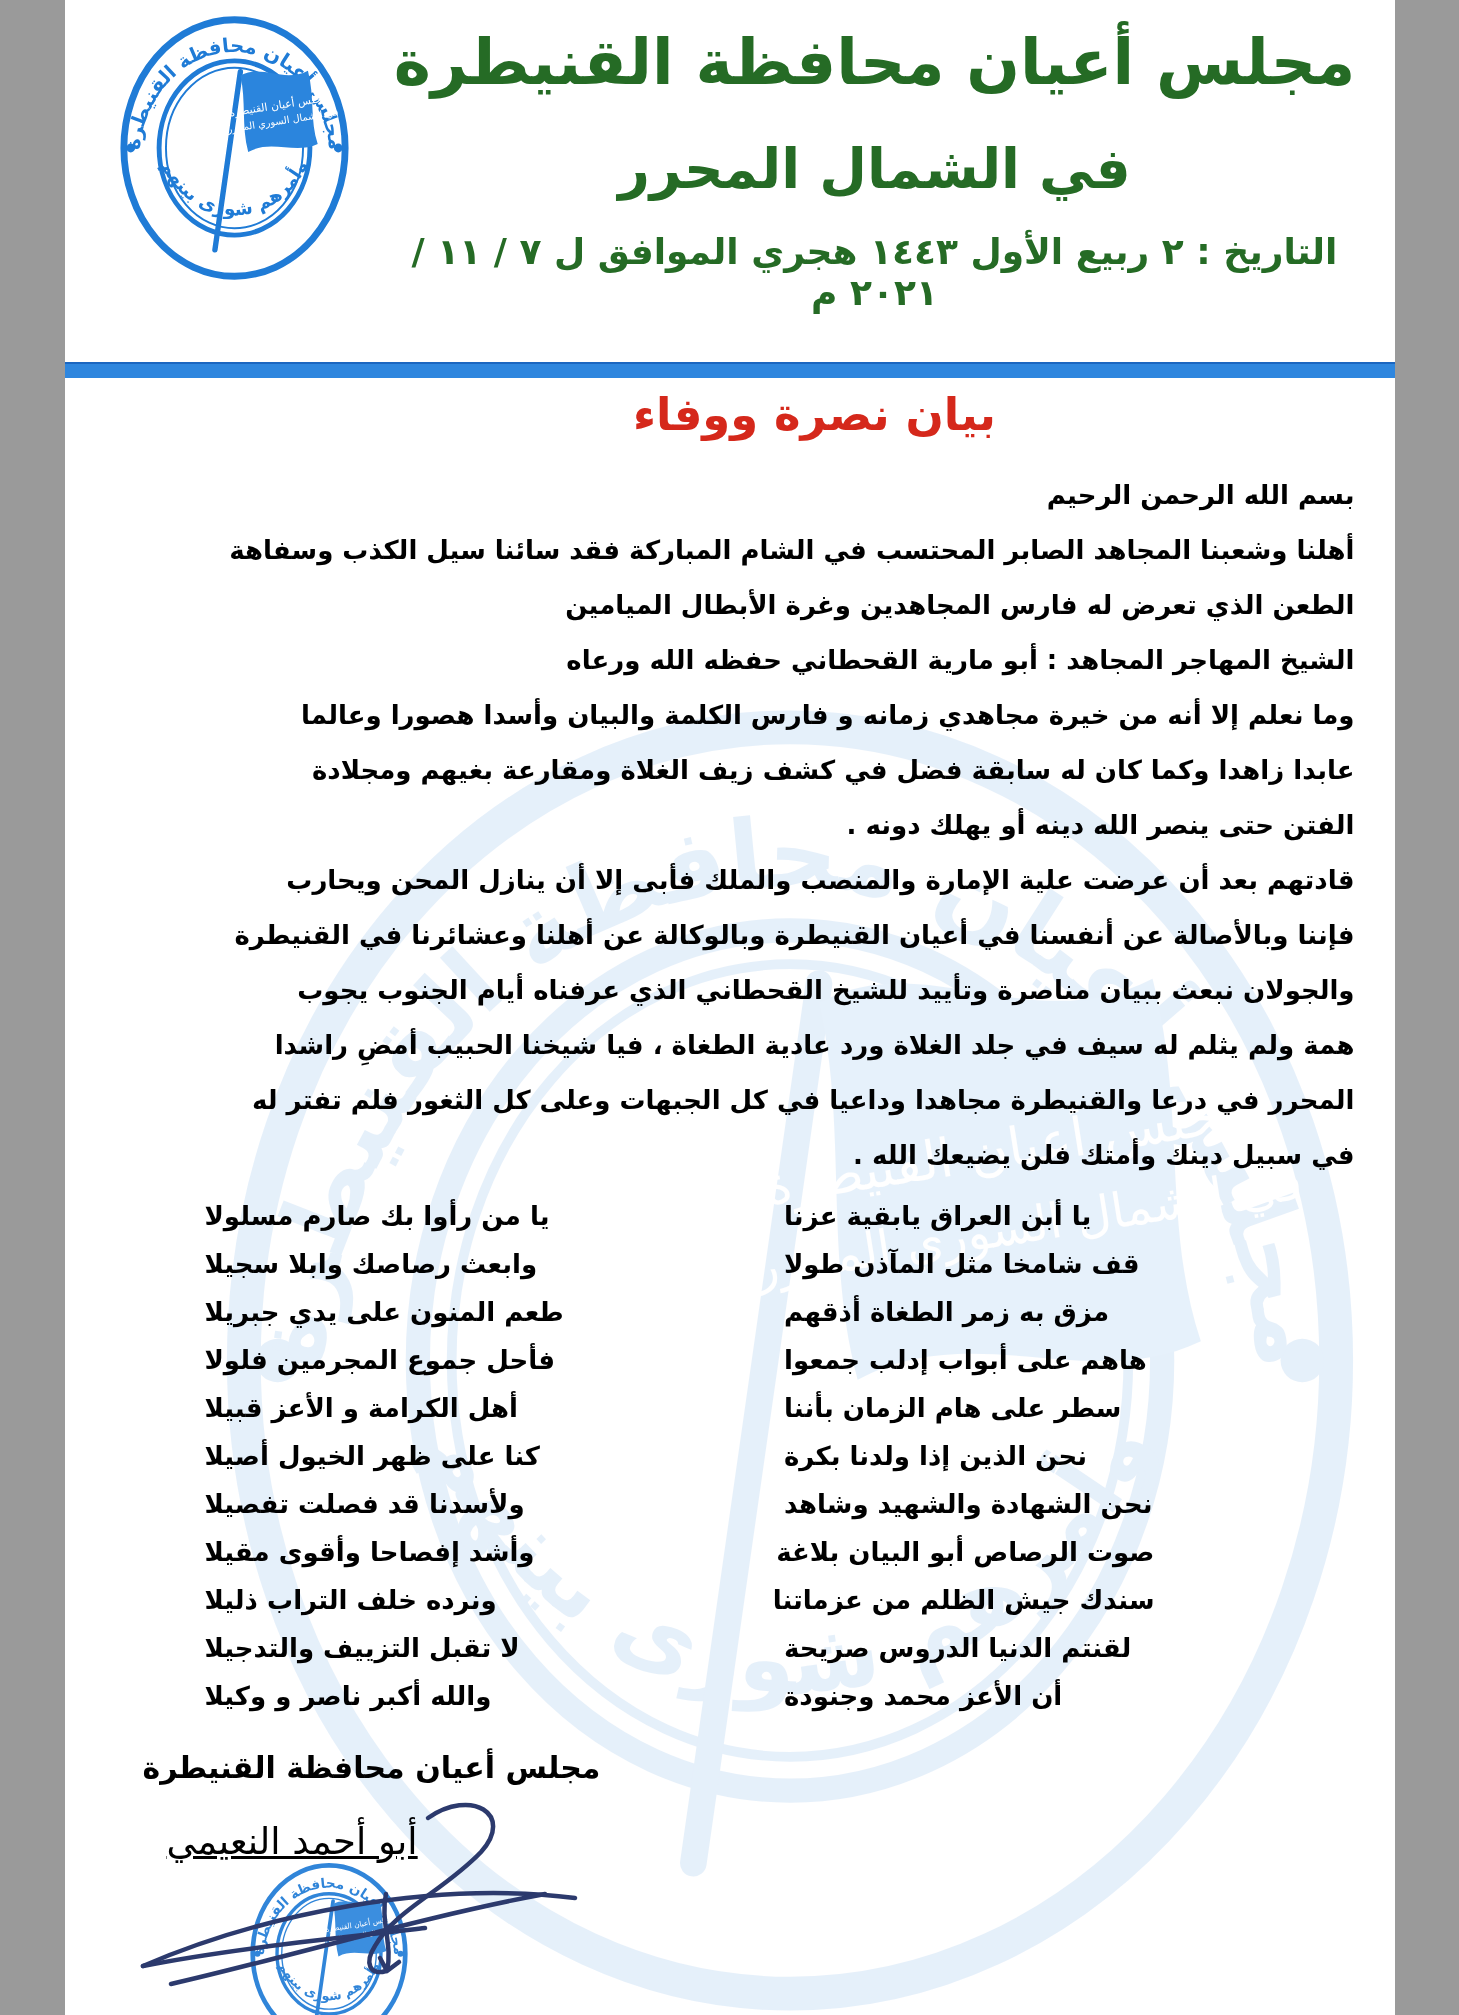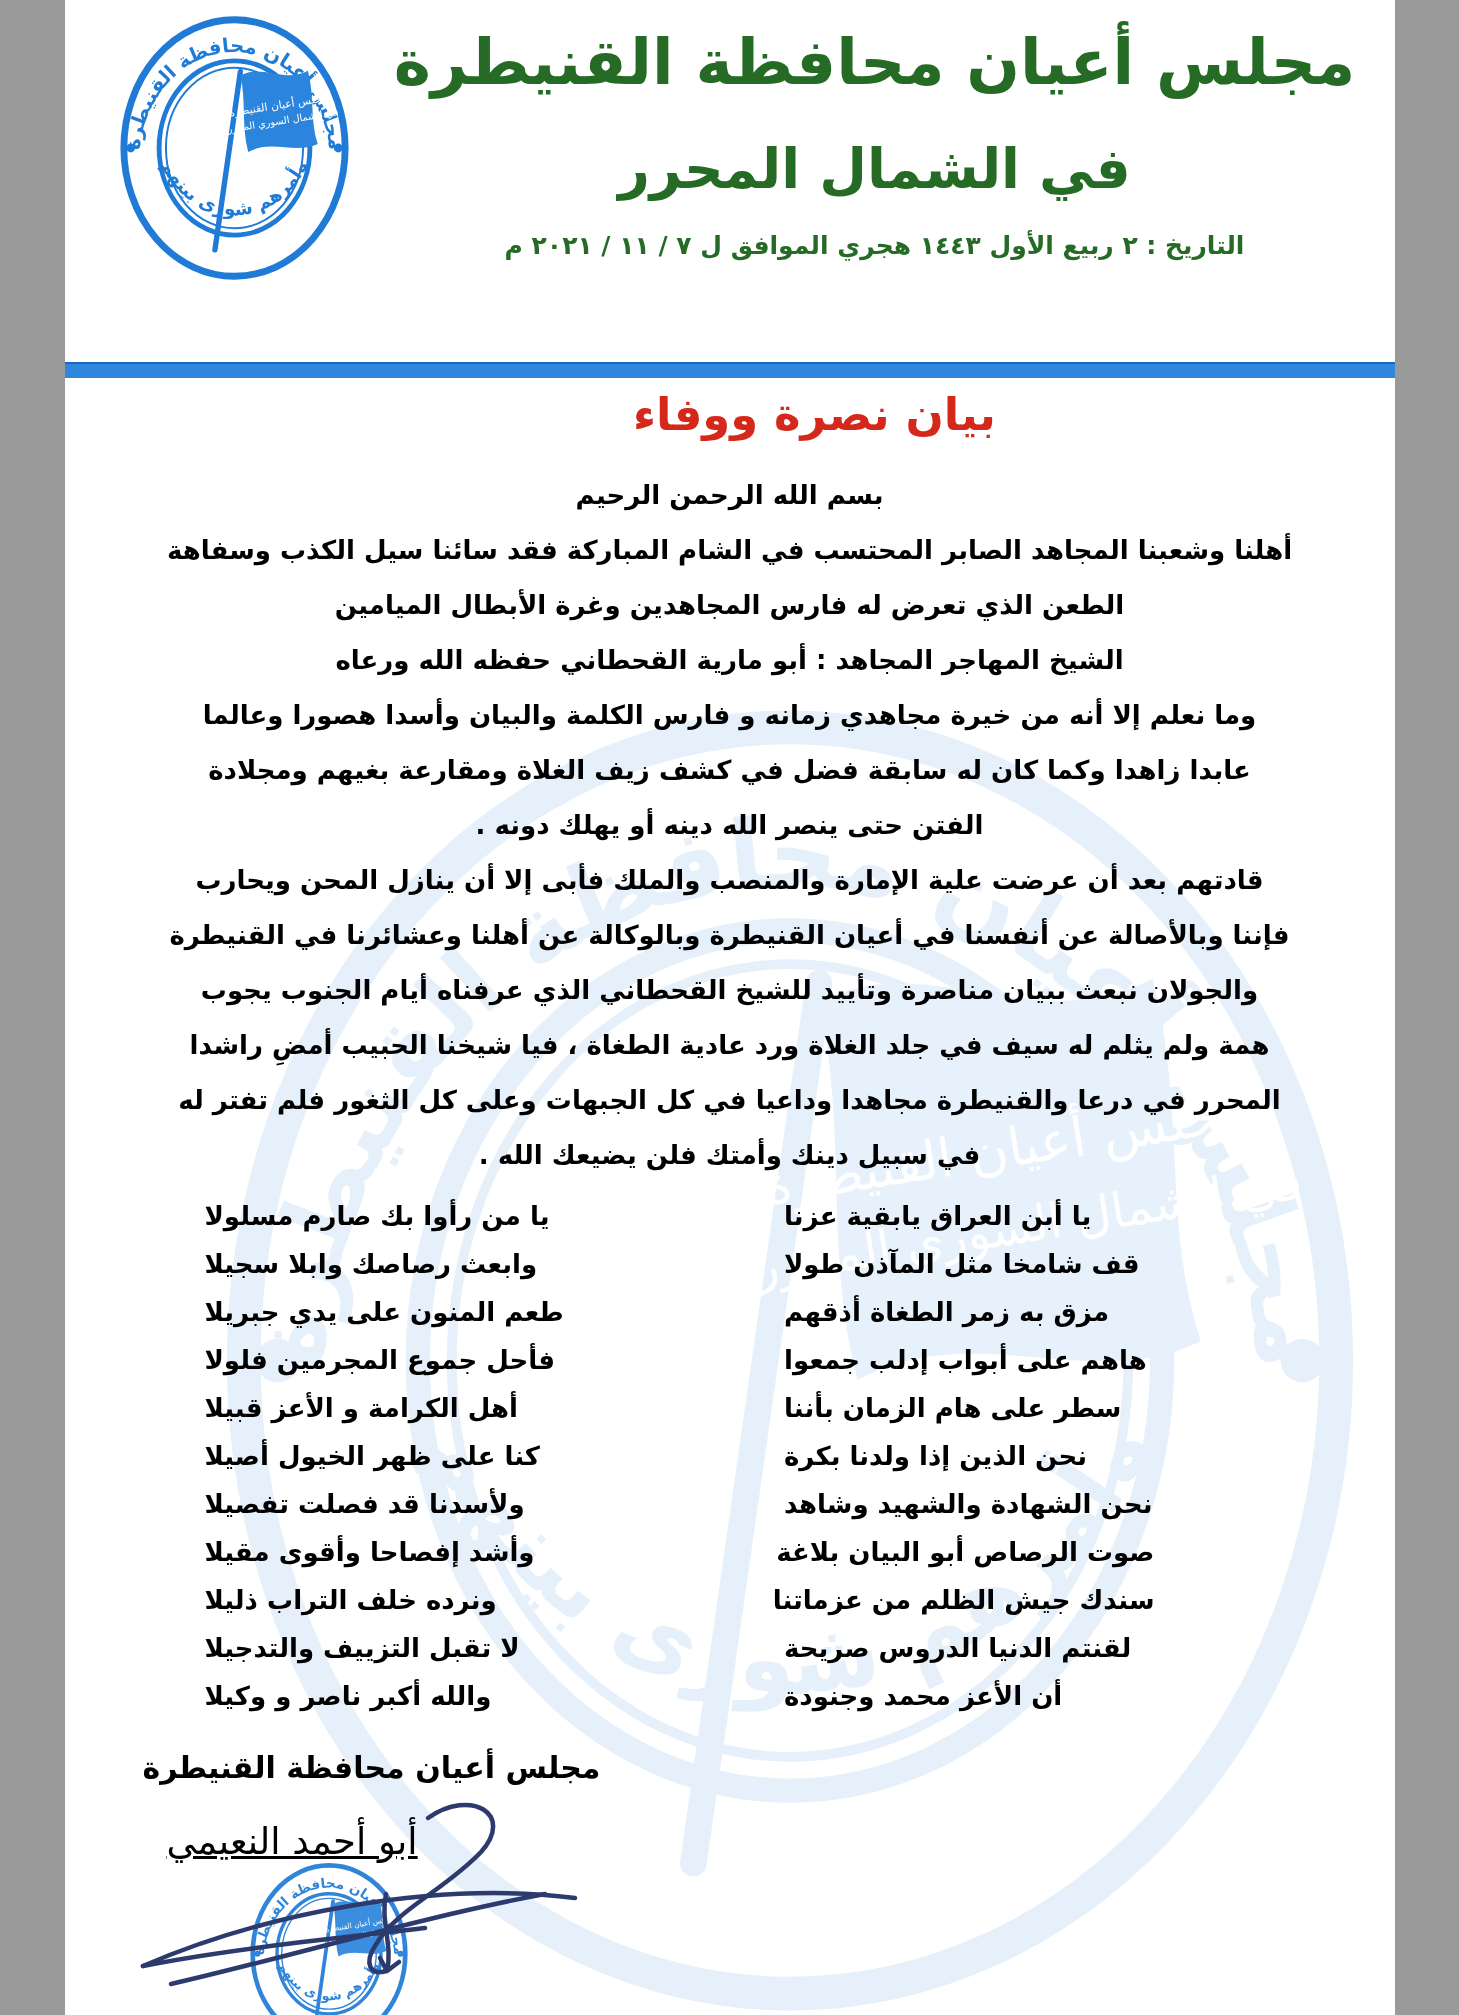--- a/index.html
+++ b/index.html
@@ -7,27 +7,27 @@
   .page {
     position:relative; width:1330px; height:2015px; margin:0 auto;
     background:#ffffff; overflow:hidden; direction:rtl;
     font-family:"DejaVu Sans", sans-serif; color:#000;
   }
   
   .org-logo { position:absolute; left:52px; top:12px; width:235px; height:272px; }
   .header-text { position:absolute; top:14px; left:300px; right:10px; text-align:center; }
   .title-1 { font-size:63px; font-weight:bold; color:#256b25; line-height:1.55; }
   .title-2 { font-size:55px; font-weight:bold; color:#256b25; line-height:1.45; margin-top:18px; }
-  .date-line { font-size:25px; font-weight:bold; color:#256b25; margin-top:22px; }
+  .date-line { font-size:36px; font-weight:bold; color:#256b25; margin-top:22px; }
   .divider-bar { position:absolute; top:362px; left:0; width:100%; height:16px;
     background:#2e86de; border-top:2px solid #1b66c0; }
   .statement-title { position:absolute; top:388px; left:0; right:-170px; text-align:center;
     font-size:45px; font-weight:bold; color:#d5281b; }
   
-  .body-text { position:absolute; top:468px; left:40px; right:40px; text-align:center;
+  .body-text { position:absolute; top:468px; left:40px; right:40px; 
     font-size:26px; font-weight:bold; line-height:55px; z-index:2; }
   .body-text div { white-space:nowrap; }
   
   .poem { position:absolute; top:1192px; left:140px; right:240px; z-index:2; }
   .verse-row { display:flex; direction:rtl; line-height:48px; font-size:26px; font-weight:bold; }
   .hemi-1 { width:39%; text-align:left; white-space:nowrap; }
   .hemi-2 { width:61%; text-align:left; white-space:nowrap; }
   
   .footer-org { position:absolute; left:78px; top:1750px; font-size:30px; font-weight:bold; z-index:2; }
   .signer-name { position:absolute; left:102px; top:1820px; font-size:37px; font-weight:normal; z-index:2;text-decoration:underline; }

